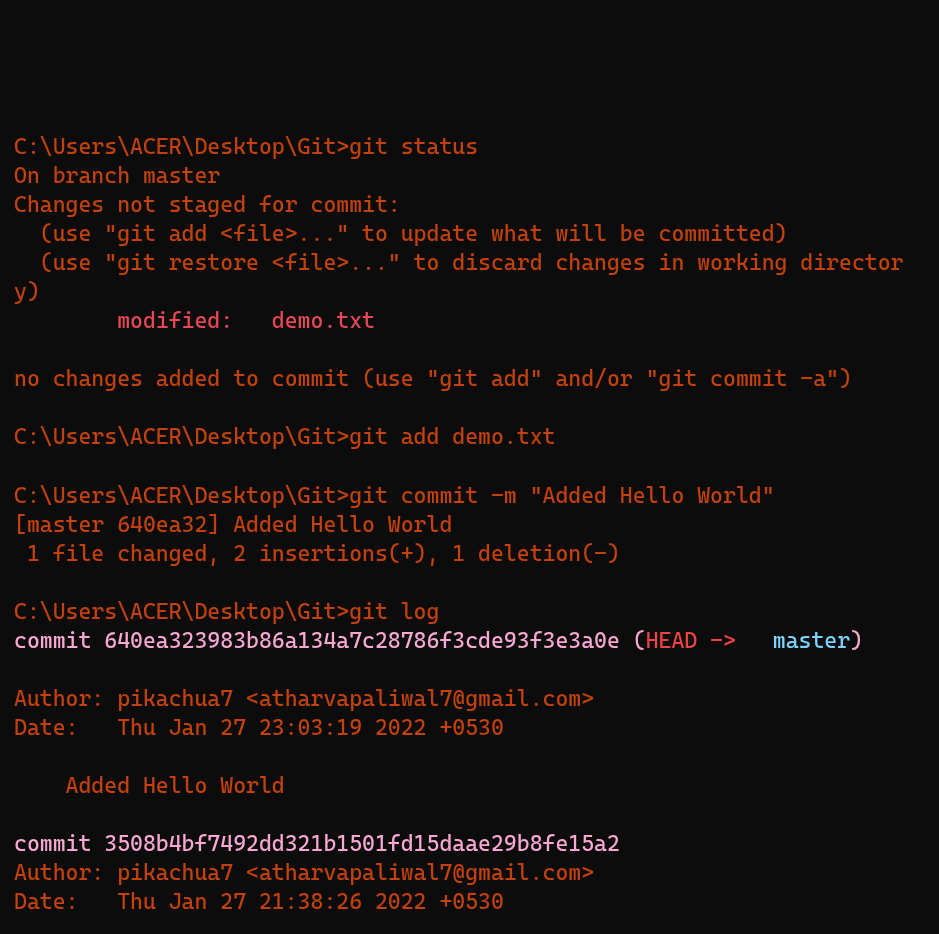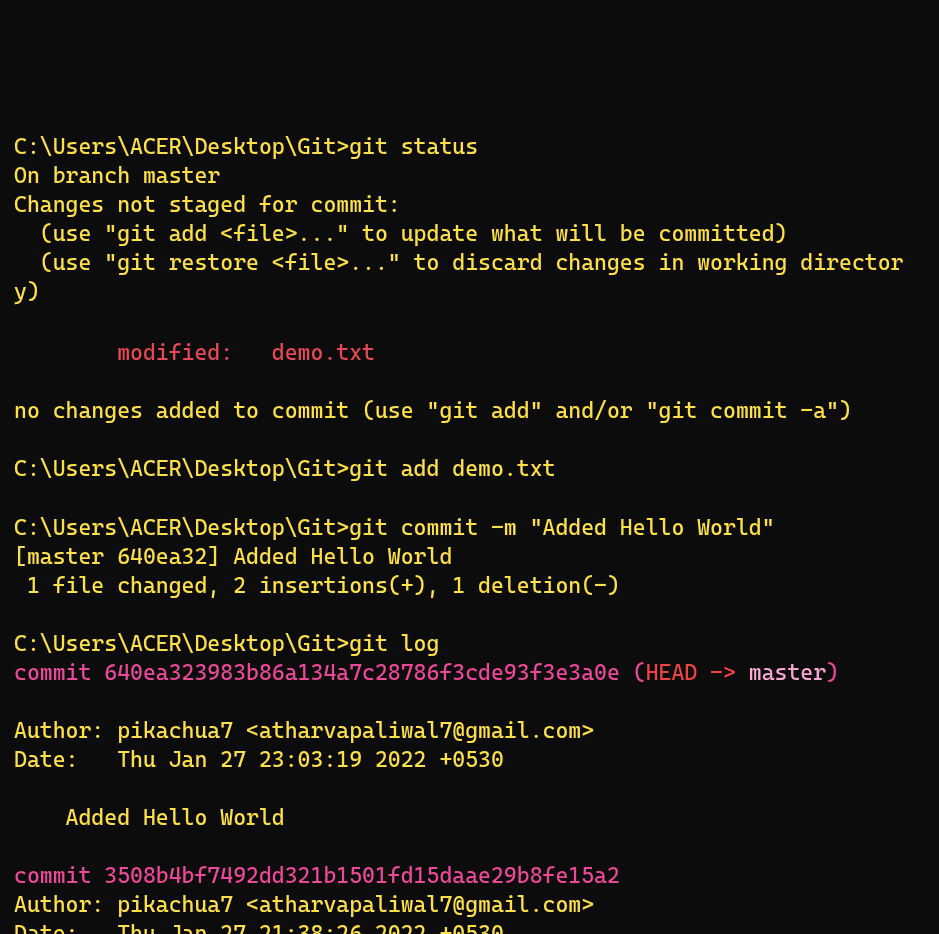--- a/index.html
+++ b/index.html
@@ -10,25 +10,25 @@
       line-height: 1.32;
       margin: 0;
       padding: 16px 14px;
       width: 939px;
       height: 934px;
       box-sizing: border-box;
       white-space: pre-wrap;
       word-break: break-all;
       letter-spacing: 0px;
     }
-    .white { color: #fde047; }
-    .red { color: #e74856; margin-top: 32px; }
-    .yellow { color: #ec4899; }
+    .white { color: #c2410c; }
+    .red { color: #e74856; }
+    .yellow { color: #f9a8d4; }
     .cyan { color: #ef4444; }
-    .green { color: #f9a8d4; }
+    .green { color: #7dd3fc; margin-left: 24px; }
     .line { display: block; }
   </style>
 </head>
 <body>
 
 
 
 <div class="terminal"><span class="line"><span class="white">C:\Users\ACER\Desktop\Git&gt;</span><span class="white">git status</span></span><span class="line white">On branch master</span><span class="line white">Changes not staged for commit:</span><span class="line white">  (use "git add &lt;file&gt;..." to update what will be committed)</span><span class="line white">  (use "git restore &lt;file&gt;..." to discard changes in working directory)</span><span class="line red">        modified:   demo.txt</span><span class="line"> </span><span class="line white">no changes added to commit (use "git add" and/or "git commit -a")</span><span class="line"> </span><span class="line"><span class="white">C:\Users\ACER\Desktop\Git&gt;</span><span class="white">git add demo.txt</span></span><span class="line"> </span><span class="line"><span class="white">C:\Users\ACER\Desktop\Git&gt;</span><span class="white">git commit -m "Added Hello World"</span></span><span class="line white">[master 640ea32] Added Hello World</span><span class="line white"> 1 file changed, 2 insertions(+), 1 deletion(-)</span><span class="line"> </span><span class="line"><span class="white">C:\Users\ACER\Desktop\Git&gt;</span><span class="white">git log</span></span><span class="line"><span class="yellow">commit </span><span class="yellow">640ea323983b86a134a7c28786f3cde93f3e3a0e</span><span class="yellow"> (</span><span class="cyan">HEAD -&gt; </span><span class="green">master</span><span class="yellow">)</span></span><span class="line"> </span><span class="line white">Author: pikachua7 &lt;atharvapaliwal7@gmail.com&gt;</span><span class="line white">Date:   Thu Jan 27 23:03:19 2022 +0530</span><span class="line"> </span><span class="line white">    Added Hello World</span><span class="line"> </span><span class="line"><span class="yellow">commit </span><span class="yellow">3508b4bf7492dd321b1501fd15daae29b8fe15a2</span></span><span class="line white">Author: pikachua7 &lt;atharvapaliwal7@gmail.com&gt;</span><span class="line white">Date:   Thu Jan 27 21:38:26 2022 +0530</span><span class="line"> </span></div>
 
 

